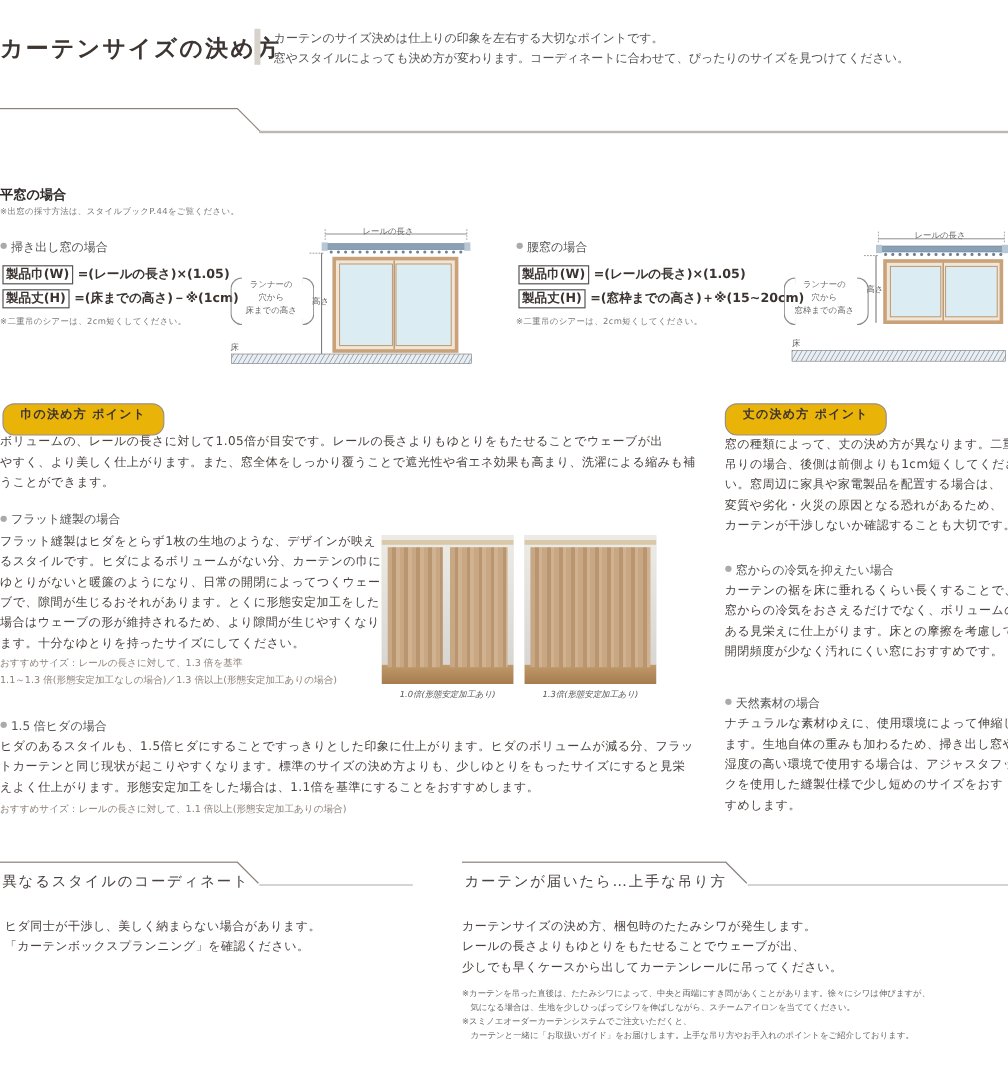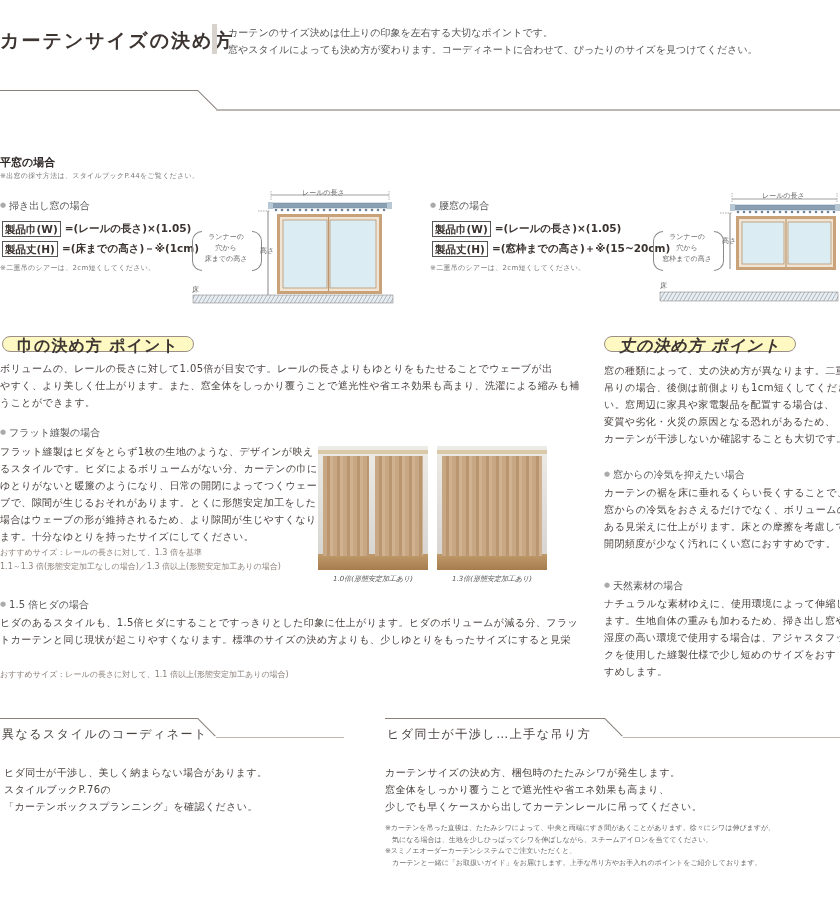--- a/index.html
+++ b/index.html
@@ -30,21 +30,21 @@
   .formula .box { border: 1px solid #555; padding: 0 2px; margin-right: 4px; line-height: 14px; }
 
   
   .diagram { position: absolute; }
   .paren-note { position: absolute; font-size: 7px; color: #666; text-align: center; line-height: 11px; }
   .paren-l, .paren-r { position: absolute; width: 10px; border: 1px solid #888; }
   .paren-l { border-right: none; border-radius: 10px 0 0 10px; }
   .paren-r { border-left: none; border-radius: 0 10px 10px 0; }
 
   
-  .pill { height: 16px; padding: 0 14px; background: #fef9c3; border: 1px solid #9a8f89; border-radius: 10px; font-size: 16px; font-weight: bold; color: #3d3532; line-height: 18px; white-space: nowrap; letter-spacing: 1px; }
+  .pill { height: 27px; padding: 0 14px; background: #eab308; border: 1px solid #9a8f89; border-radius: 10px; font-size: 10px; font-weight: bold; color: #3d3532; line-height: 18px; white-space: nowrap; letter-spacing: 1px; }
 
   .body-text { font-size: 10px; line-height: 17px; color: #4a4340; letter-spacing: 0.4px; }
   .rec { font-size: 8px; line-height: 14px; color: #8a7f79; white-space: nowrap; }
 
   .photo { position: absolute; width: 110px; height: 124px; background: #e6e2dc; overflow: hidden; }
   .photo .wall { position: absolute; left: 0; top: 0; right: 0; bottom: 16px; background: linear-gradient(#ecebe6, #d7d6d2); }
   .photo .valance { position: absolute; left: 0; right: 0; top: 4px; height: 4px; background: #d9c9a8; }
   .photo .floor { position: absolute; left: 0; right: 0; bottom: 0; height: 16px; background: linear-gradient(#c09a6a, #a67c4f); }
   .photo .curt { position: absolute; top: 10px; bottom: 14px; background: repeating-linear-gradient(90deg, #c8a884 0 4px, #b99570 4px 7px, #d0b290 7px 10px); }
   .caption { font-size: 7px; color: #555; white-space: nowrap; text-align: center; font-style: italic; }
@@ -236,24 +236,25 @@
     <div class="valance"></div>
     <div class="floor"></div>
   <div class="curt" style="left:5px;width:100px;"></div>
 </div>
 <div class="abs caption" style="left:437px;top:574px;width:110px;">1.3倍(形態安定加工あり)</div>
 
 <div class="abs bullet-h" style="left:0;top:598px;">1.5 倍ヒダの場合</div>
 <div class="abs body-text" style="left:0;top:614px;white-space:nowrap;">
   <div>ヒダのあるスタイルも、1.5倍ヒダにすることですっきりとした印象に仕上がります。ヒダのボリュームが減る分、フラッ</div>
   <div>トカーテンと同じ現状が起こりやすくなります。標準のサイズの決め方よりも、少しゆとりをもったサイズにすると見栄</div>
+  <div>えよく仕上がります。形態安定加工をした場合は、1.1倍を基準にすることをおすすめします。</div>
 </div>
 <div class="abs rec" style="left:0;top:668px;">おすすめサイズ：レールの長さに対して、1.1 倍以上(形態安定加工ありの場合)</div>
 
-<div class="abs pill" style="left:604px;top:336px;font-style:italic;">丈の決め方 ポイント</div>
+<div class="abs pill" style="left:604px;top:336px;">丈の決め方 ポイント</div>
 <div class="abs body-text" style="left:604px;top:362px;white-space:nowrap;">
   <div>窓の種類によって、丈の決め方が異なります。二重</div>
   <div>吊りの場合、後側は前側よりも1cm短くしてくださ</div>
   <div>い。窓周辺に家具や家電製品を配置する場合は、</div>
   <div>変質や劣化・火災の原因となる恐れがあるため、</div>
   <div>カーテンが干渉しないか確認することも大切です。</div>
 </div>
 
 <div class="abs bullet-h" style="left:604px;top:468px;">窓からの冷気を抑えたい場合</div>
 <div class="abs body-text" style="left:604px;top:484px;white-space:nowrap;">
@@ -273,33 +274,32 @@
 </div>
 
 <div class="abs sec-head" style="left:0;top:718px;width:345px;">
   <div class="line-top" style="width:198px;"></div>
   <div class="line-slant" style="left:198px;width:25px;transform:rotate(45deg);"></div>
   <div class="line-bottom" style="left:216px;top:19px;width:128px;"></div>
   <div class="label">異なるスタイルのコーディネート</div>
 </div>
 <div class="abs body-text" style="left:4px;top:764px;white-space:nowrap;">
   <div>ヒダ同士が干渉し、美しく納まらない場合があります。</div>
-  <div>スタイルブックP.76の</div>
   <div>「カーテンボックスプランニング」を確認ください。</div>
 </div>
 
 <div class="abs sec-head" style="left:385px;top:718px;width:455px;">
   <div class="line-top" style="width:220px;"></div>
   <div class="line-slant" style="left:220px;width:25px;transform:rotate(45deg);"></div>
   <div class="line-bottom" style="left:238px;top:19px;width:217px;"></div>
-  <div class="label">ヒダ同士が干渉し…上手な吊り方</div>
+  <div class="label">カーテンが届いたら…上手な吊り方</div>
 </div>
 <div class="abs body-text" style="left:385px;top:764px;white-space:nowrap;">
   <div>カーテンサイズの決め方、梱包時のたたみシワが発生します。</div>
-  <div>窓全体をしっかり覆うことで遮光性や省エネ効果も高まり、</div>
+  <div>レールの長さよりもゆとりをもたせることでウェーブが出、</div>
   <div>少しでも早くケースから出してカーテンレールに吊ってください。</div>
 </div>
 <div class="abs fine" style="left:385px;top:823px;">
   <div>※カーテンを吊った直後は、たたみシワによって、中央と両端にすき間があくことがあります。徐々にシワは伸びますが、</div>
   <div>　気になる場合は、生地を少しひっぱってシワを伸ばしながら、スチームアイロンを当ててください。</div>
   <div>※スミノエオーダーカーテンシステムでご注文いただくと、</div>
   <div>　カーテンと一緒に「お取扱いガイド」をお届けします。上手な吊り方やお手入れのポイントをご紹介しております。</div>
 </div>
 
 </body></html>

